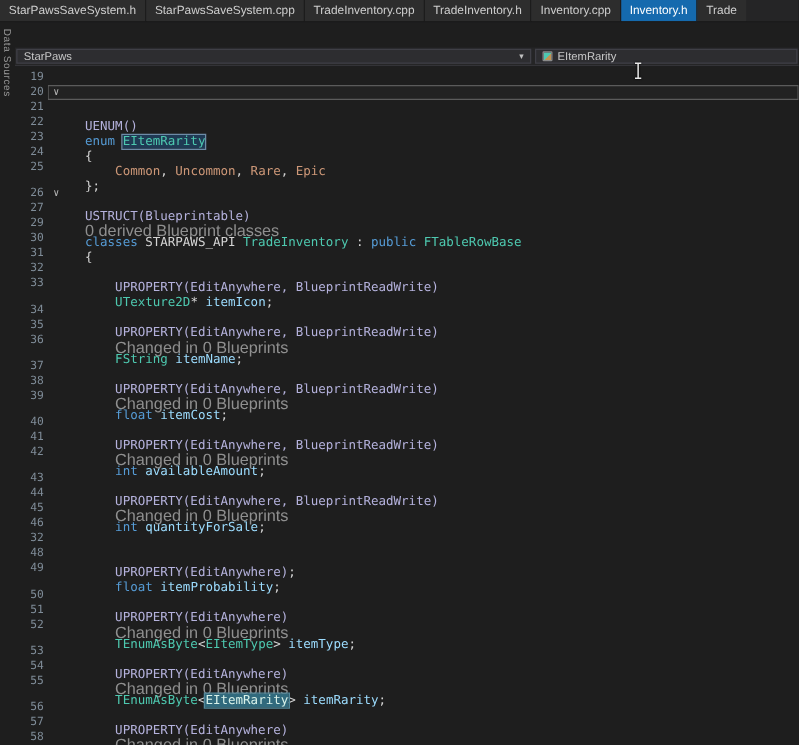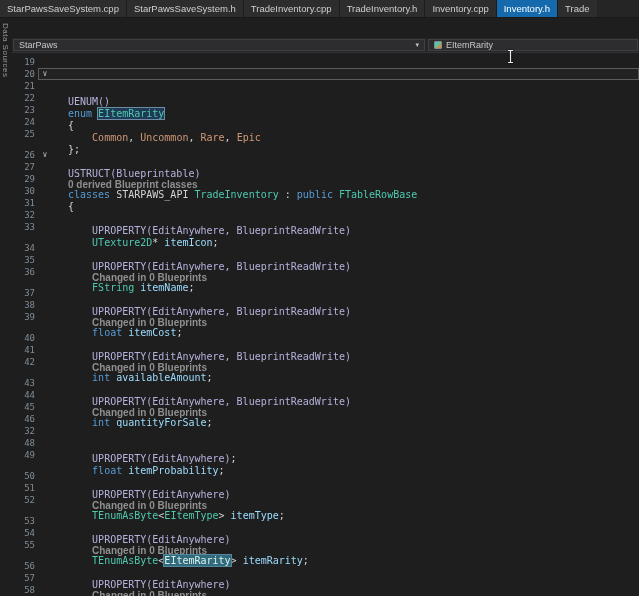--- a/index.html
+++ b/index.html
@@ -45,45 +45,45 @@
   .row { display:flex; height:12px; line-height:12px; font-size:10px; }
   .ln { width:26px; flex:none; text-align:right; padding-right:3px;
     color:#7f8c98; font-size:9px; font-family:"DejaVu Sans Mono", monospace; }
   .wrap { flex:1; display:flex; min-width:0; }
   .row.cur .wrap { box-shadow:inset 0 0 0 1px #5b5b5b; background:rgba(255,255,255,0.02); }
   .fold { width:14px; flex:none; text-align:center; color:#b8b8b8; font-size:8px; }
   .code { flex:1; min-width:0; white-space:pre; color:#d4d4d4; position:relative;
     padding-left:16px;margin-top:40px; }
   .code.g1::before { content:""; position:absolute; left:19px; top:0; bottom:0;
     border-left:1px dotted #404040; }
-  .cl-row { height:9px; line-height:9px; font-size:10px;font-weight:bold; }
+  .cl-row { height:9px; line-height:9px; font-size:13px; }
   .cl-row .code { font-family:"Liberation Sans", sans-serif; color:#8f8f8f; }
 
   .c-kw    { color:#569cd6; }
   .c-type  { color:#4ec9b0; }
   .c-macro { color:#b5b2dd; }
   .c-plain { color:#d4d4d4; }
   .c-field { color:#9cdcfe; }
   .c-enum  { color:#ce9878; }
   .hl-box  { background:#1f3a54; outline:1px solid #6d8ba6; }
   .hl-ref  { background:#316a7d; color:#d9f2ea; outline:1px solid #52889b; }
 
   
   .ibeam { position:absolute; left:506px; top:49px; z-index:20;
     filter:drop-shadow(0 0 1px #000); }
 </style>
 </head>
 <body>
 
 <div class="tabbar">
     <div class="tab">
+      <span>StarPawsSaveSystem.h</span>
+    </div>
+    <div class="tab">
       <span>StarPawsSaveSystem.cpp</span>
-    </div>
-    <div class="tab">
-      <span>StarPawsSaveSystem.h</span>
     </div>
     <div class="tab">
       <span>TradeInventory.cpp</span>
     </div>
     <div class="tab">
       <span>TradeInventory.h</span>
     </div>
     <div class="tab">
       <span>Inventory.cpp</span>
     </div>

